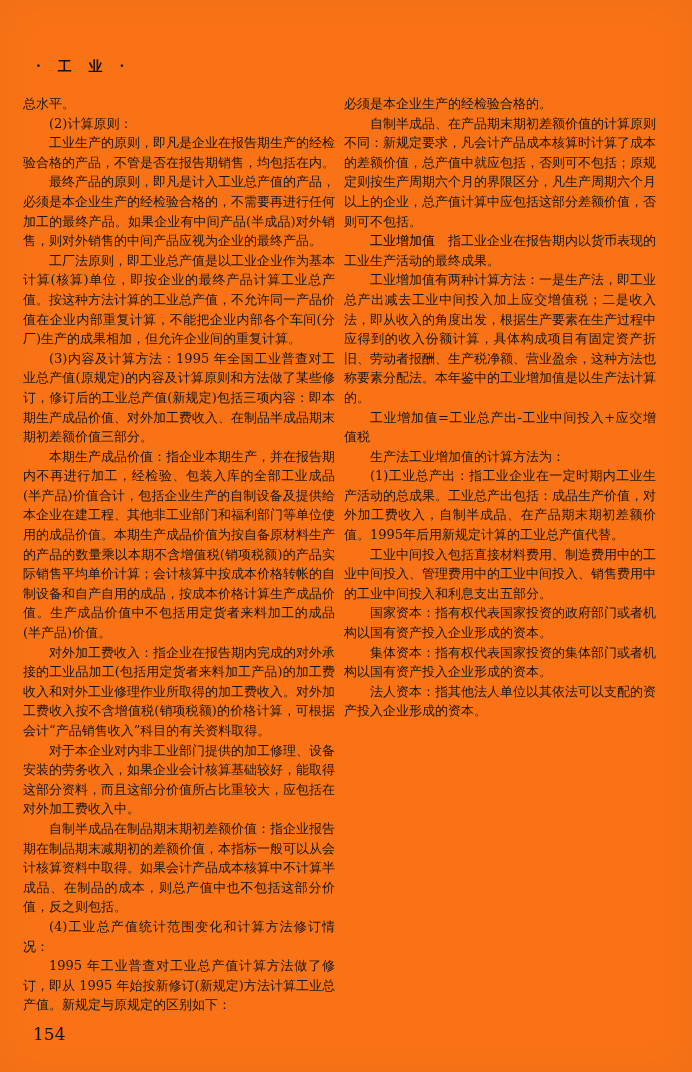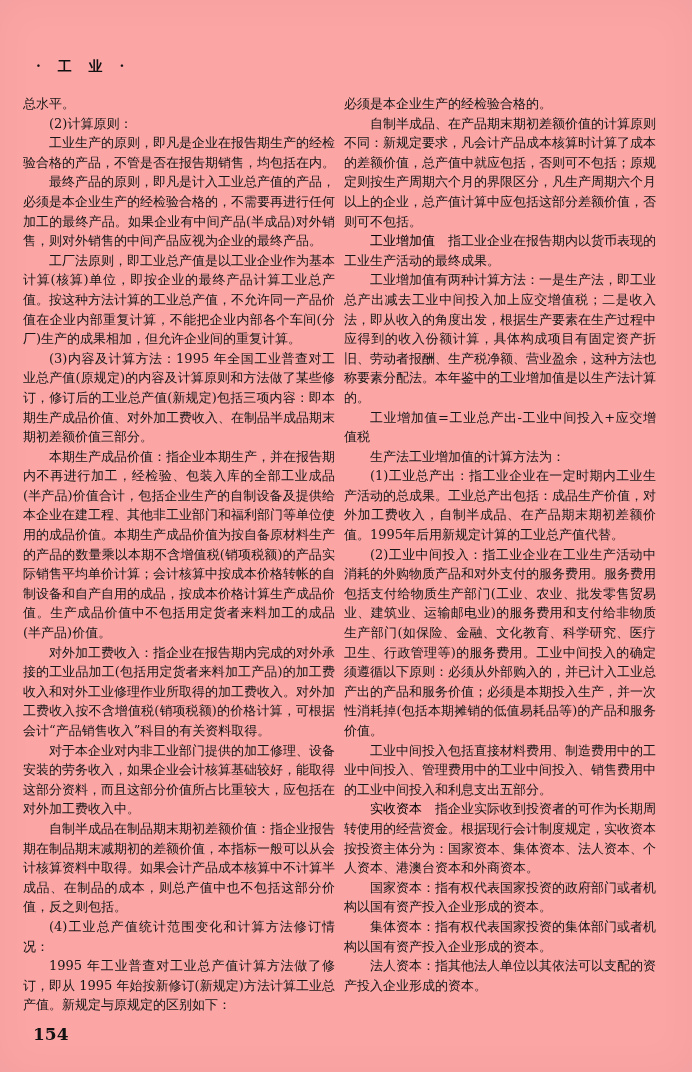--- a/index.html
+++ b/index.html
@@ -1,19 +1,19 @@
 <!DOCTYPE html>
 <html lang="zh"><head>
 <meta charset="utf-8">
 <style>
   html,body{margin:0;padding:0;background:#e8e8e6;}
   .page{
     position:relative;
     width:692px;height:1072px;
-    background:#fca5a5;
+    background:#f97316;
     box-shadow:inset 0 0 40px rgba(0,0,0,0.04);
     font-family:"DejaVu Serif","Liberation Serif",serif;
     color:#1a1a1a;
     overflow:hidden;
   }
   .header{
     position:absolute;top:58px;left:36px;
     font-size:14px;font-weight:bold;
     letter-spacing:6px;color:#111;
   }
@@ -34,21 +34,20 @@
     line-height:19.6px;
     text-indent:2em;
     color:#161616;
   }
   .col p.cont{text-indent:0;}
   .col p b.lead{font-weight:normal;color:#000;}
   .pagenum{
     position:absolute;left:33px;top:1024px;
     font-size:17px;color:#111;
     font-family:"DejaVu Serif","Liberation Serif",serif;
-    font-weight:bold;
   }
 </style>
 </head>
 <body>
 
 <div class="page">
 
   <div class="header">·  工  业  ·</div>
 
   <div class="columns">
@@ -70,23 +69,21 @@
     </div>
 
     <div class="col">
       <p class="cont">必须是本企业生产的经检验合格的。</p>
       <p>自制半成品、在产品期末期初差额价值的计算原则不同：新规定要求，凡会计产品成本核算时计算了成本的差额价值，总产值中就应包括，否则可不包括；原规定则按生产周期六个月的界限区分，凡生产周期六个月以上的企业，总产值计算中应包括这部分差额价值，否则可不包括。</p>
       <p><b class="lead">工业增加值</b><span>　指工业企业在报告期内以货币表现的工业生产活动的最终成果。</span></p>
       <p>工业增加值有两种计算方法：一是生产法，即工业总产出减去工业中间投入加上应交增值税；二是收入法，即从收入的角度出发，根据生产要素在生产过程中应得到的收入份额计算，具体构成项目有固定资产折旧、劳动者报酬、生产税净额、营业盈余，这种方法也称要素分配法。本年鉴中的工业增加值是以生产法计算的。</p>
       <p>工业增加值=工业总产出-工业中间投入+应交增值税</p>
       <p>生产法工业增加值的计算方法为：</p>
       <p>(1)工业总产出：指工业企业在一定时期内工业生产活动的总成果。工业总产出包括：成品生产价值，对外加工费收入，自制半成品、在产品期末期初差额价值。1995年后用新规定计算的工业总产值代替。</p>
-      <p>(2)工业中间投入：指工业企业在工业生产活动中消耗的外购物质产品和对外支付的服务费用。服务费用包括支付给物质生产部门(工业、农业、批发零售贸易业、建筑业、运输邮电业)的服务费用和支付给非物质生产部门(如保险、金融、文化教育、科学研究、医疗卫生、行政管理等)的服务费用。工业中间投入的确定须遵循以下原则：必须从外部购入的，并已计入工业总产出的产品和服务价值；必须是本期投入生产，并一次性消耗掉(包括本期摊销的低值易耗品等)的产品和服务价值。</p>
       <p>工业中间投入包括直接材料费用、制造费用中的工业中间投入、管理费用中的工业中间投入、销售费用中的工业中间投入和利息支出五部分。</p>
-      <p><b class="lead">实收资本</b><span>　指企业实际收到投资者的可作为长期周转使用的经营资金。根据现行会计制度规定，实收资本按投资主体分为：国家资本、集体资本、法人资本、个人资本、港澳台资本和外商资本。</span></p>
       <p>国家资本：指有权代表国家投资的政府部门或者机构以国有资产投入企业形成的资本。</p>
       <p>集体资本：指有权代表国家投资的集体部门或者机构以国有资产投入企业形成的资本。</p>
       <p>法人资本：指其他法人单位以其依法可以支配的资产投入企业形成的资本。</p>
 
     </div>
 
   </div>
 
   <div class="pagenum">154</div>
 

